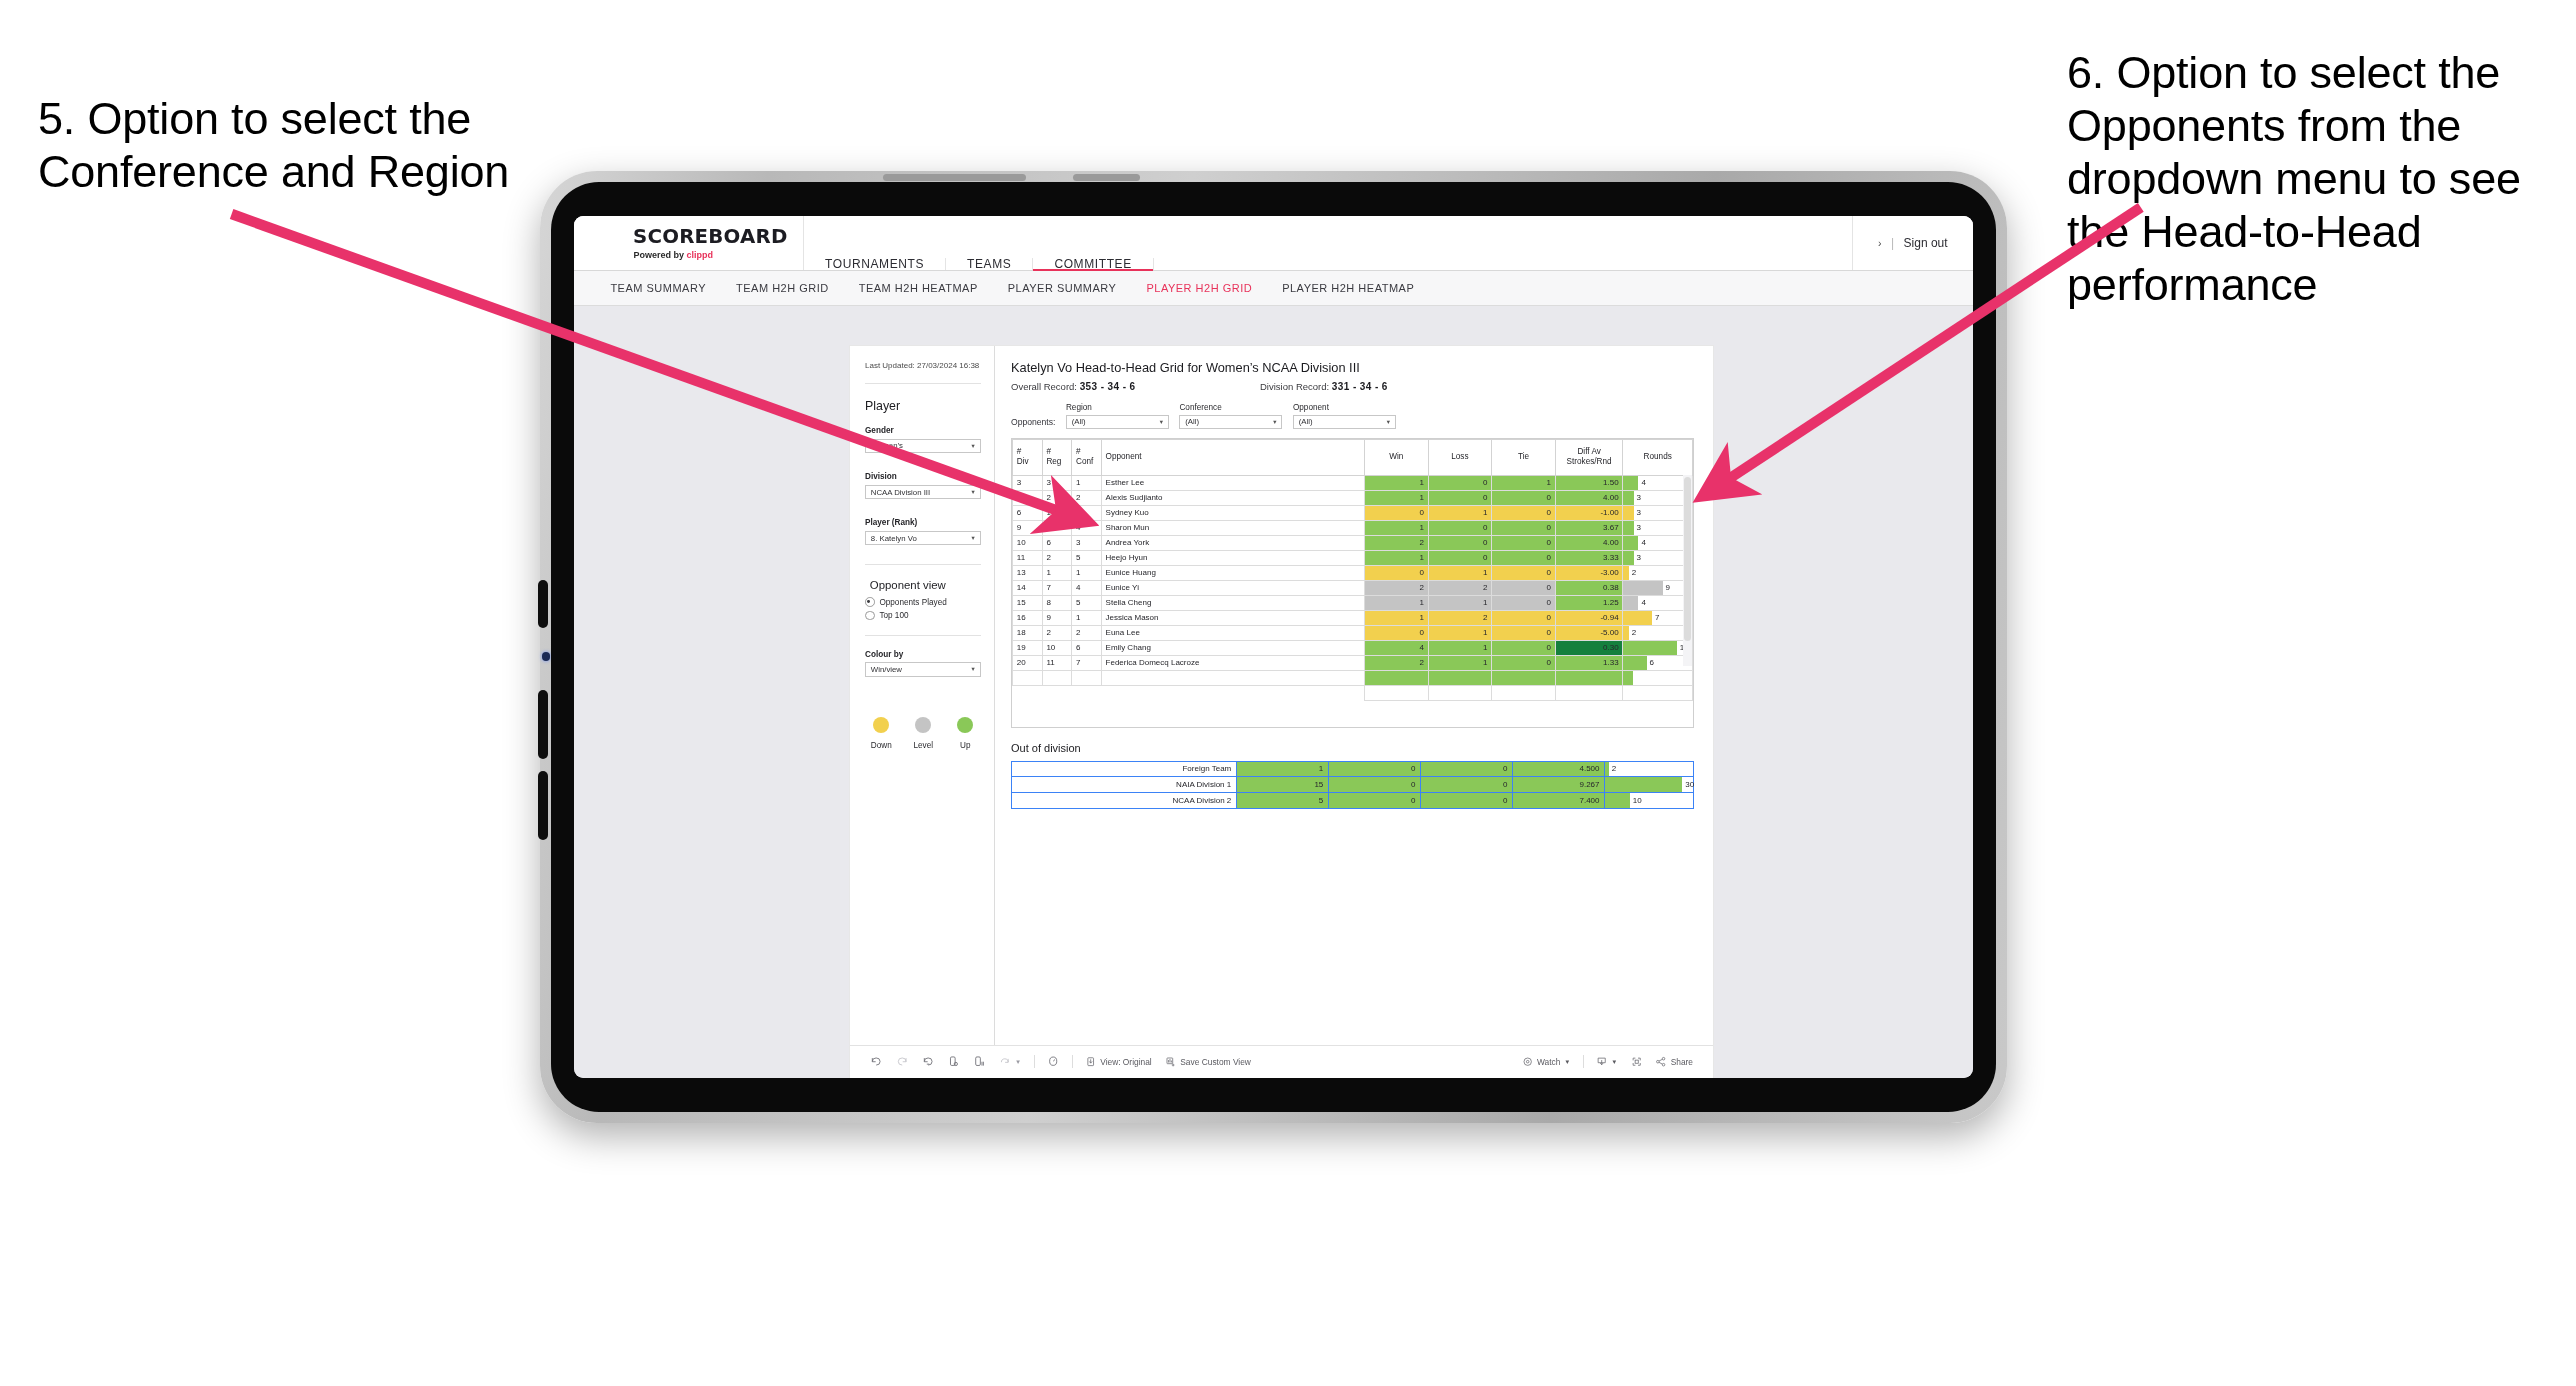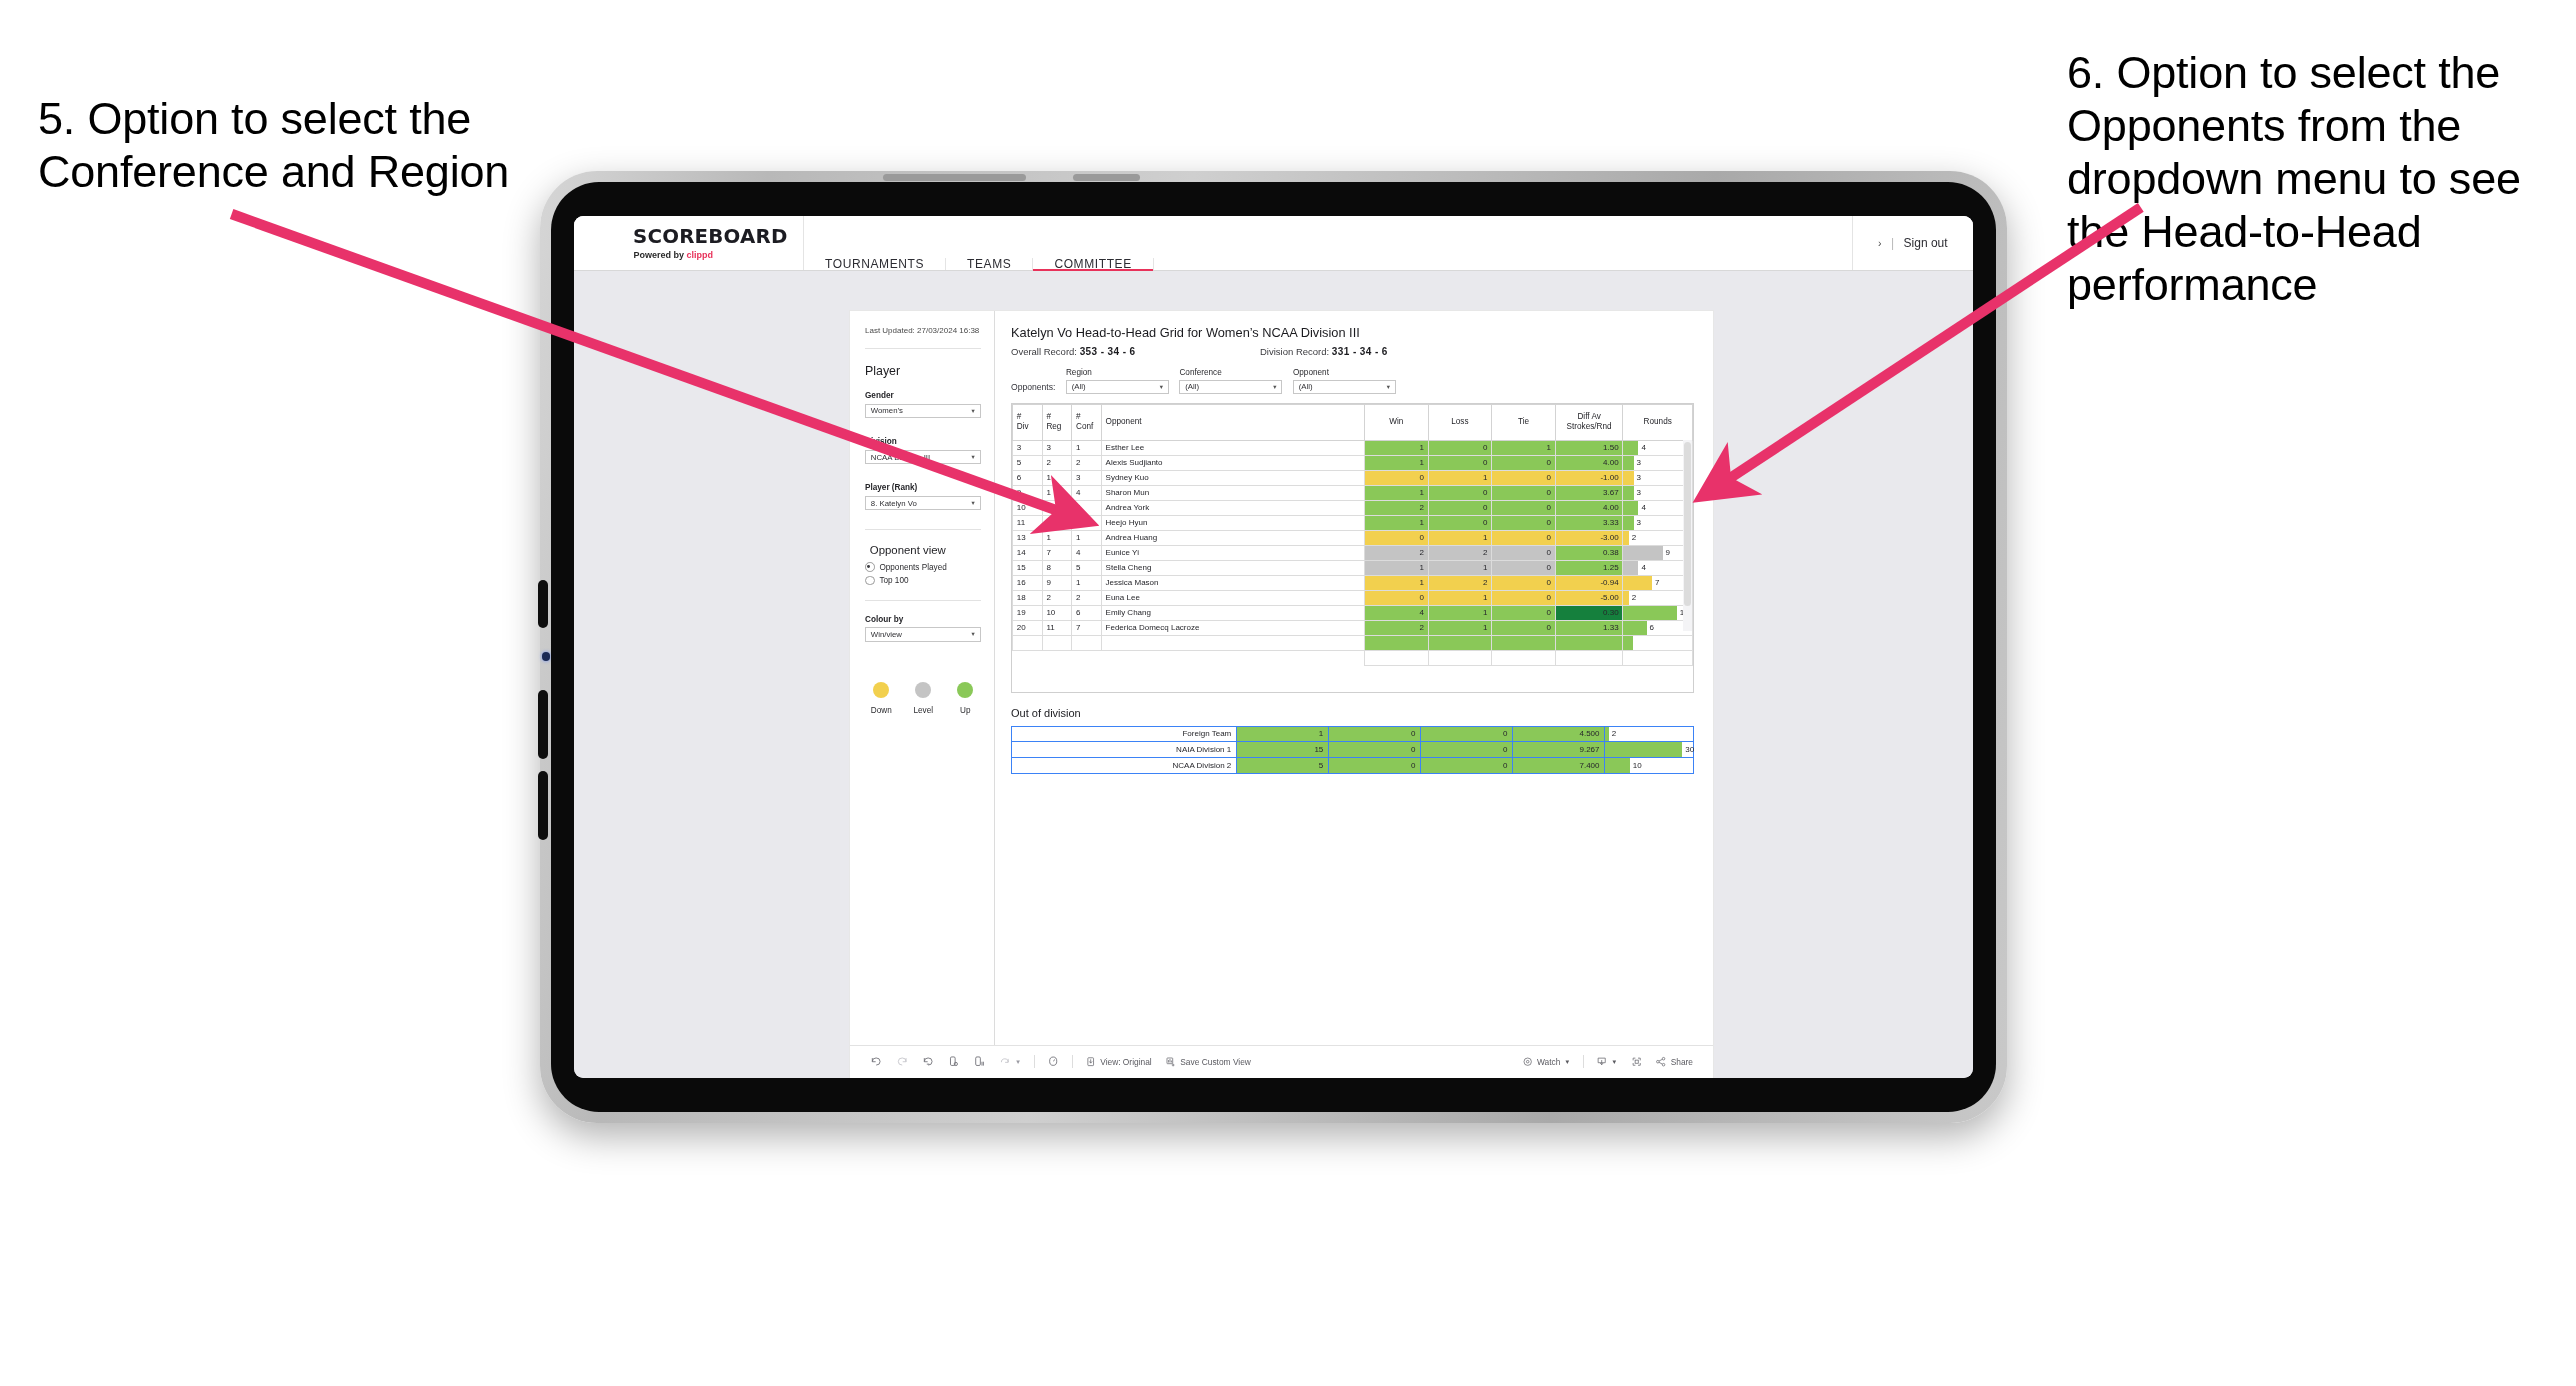--- a/index.html
+++ b/index.html
@@ -474,20 +474,28 @@
                 <span>COMMITTEE</span>
               </div>
             <div class="topbar-spacer"></div>
             <div class="topbar-right">
               <span class="chev-r">›</span>
               <span class="sep">|</span>
               <span>Sign out</span>
             </div>
           </div>
 
+          <div class="subnav">
+            <div class="subnav-item"><span>TEAM SUMMARY</span></div>
+            <div class="subnav-item"><span>TEAM H2H GRID</span></div>
+            <div class="subnav-item"><span>TEAM H2H HEATMAP</span></div>
+            <div class="subnav-item"><span>PLAYER SUMMARY</span></div>
+            <div class="subnav-item active"><span>PLAYER H2H GRID</span></div>
+            <div class="subnav-item"><span>PLAYER H2H HEATMAP</span></div>
+          </div>
 
           <div class="workarea">
             <div class="sheet">
               <div class="sheet-body">
 
                 <div class="side">
                   <div class="last-upd">Last Updated: 27/03/2024 16:38</div>
                   <div class="side-h">Player</div>
 
                   <div class="fld">
@@ -700,21 +708,21 @@
                               <div class="rnd-cell">
                                 <span class="rnd-bar" style="width:15%;background:#8ac858"></span>
                                 <span class="rnd-num">3</span>
                               </div>
                             </td>
                           </tr>
                           <tr>
                             <td class="c-num">13</td>
                             <td class="c-num">1</td>
                             <td class="c-num">1</td>
-                            <td class="c-opp">Andrea Huang</td>
+                            <td class="c-opp">Eunice Huang</td>
                             <td class="c-val" style="background: rgb(242, 208, 78);">0</td>
                             <td class="c-val" style="background: rgb(242, 208, 78);">1</td>
                             <td class="c-val" style="background: rgb(242, 208, 78);">0</td>
                             <td class="c-diff" style="background: rgb(242, 208, 78);">-3.00</td>
                             <td class="c-rnd">
                               <div class="rnd-cell">
                                 <span class="rnd-bar" style="width:8%;background:#f2d04e"></span>
                                 <span class="rnd-num">2</span>
                               </div>
                             </td>

